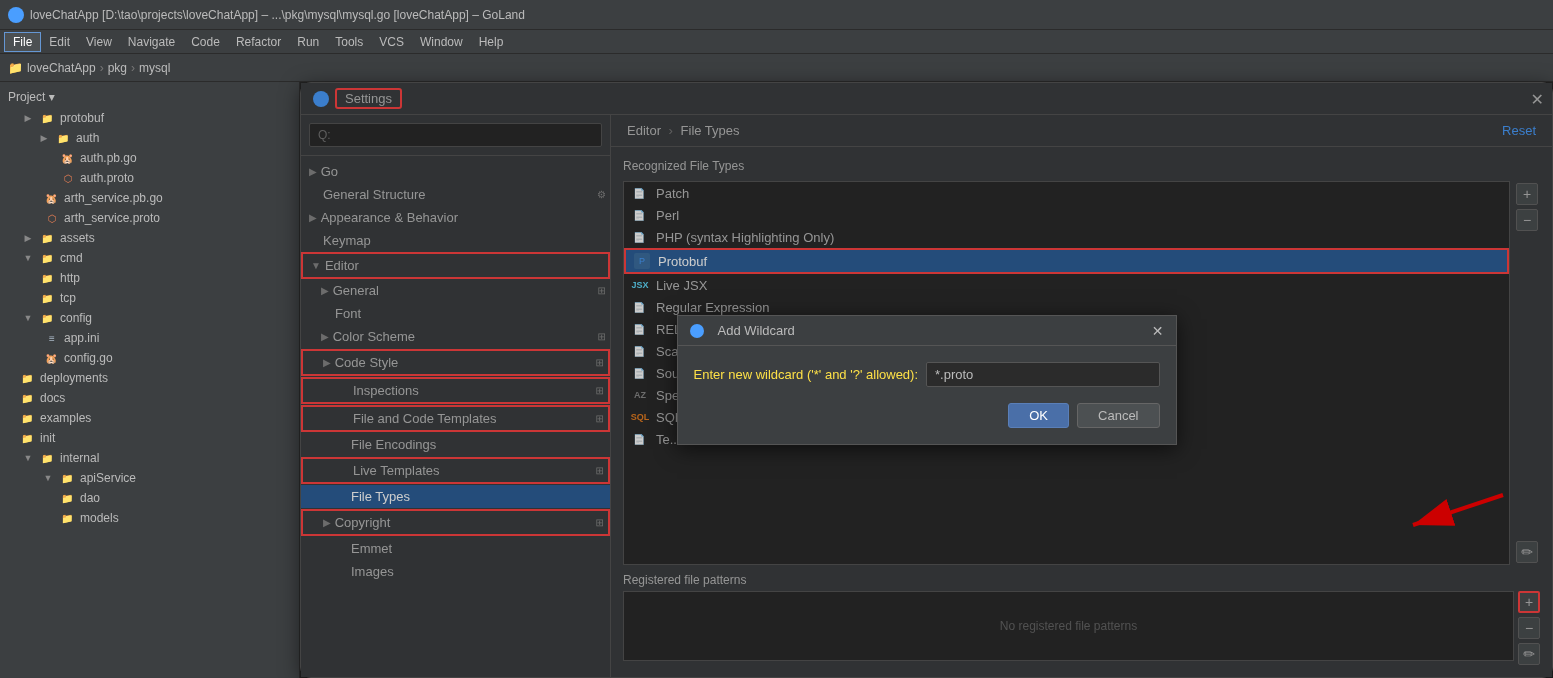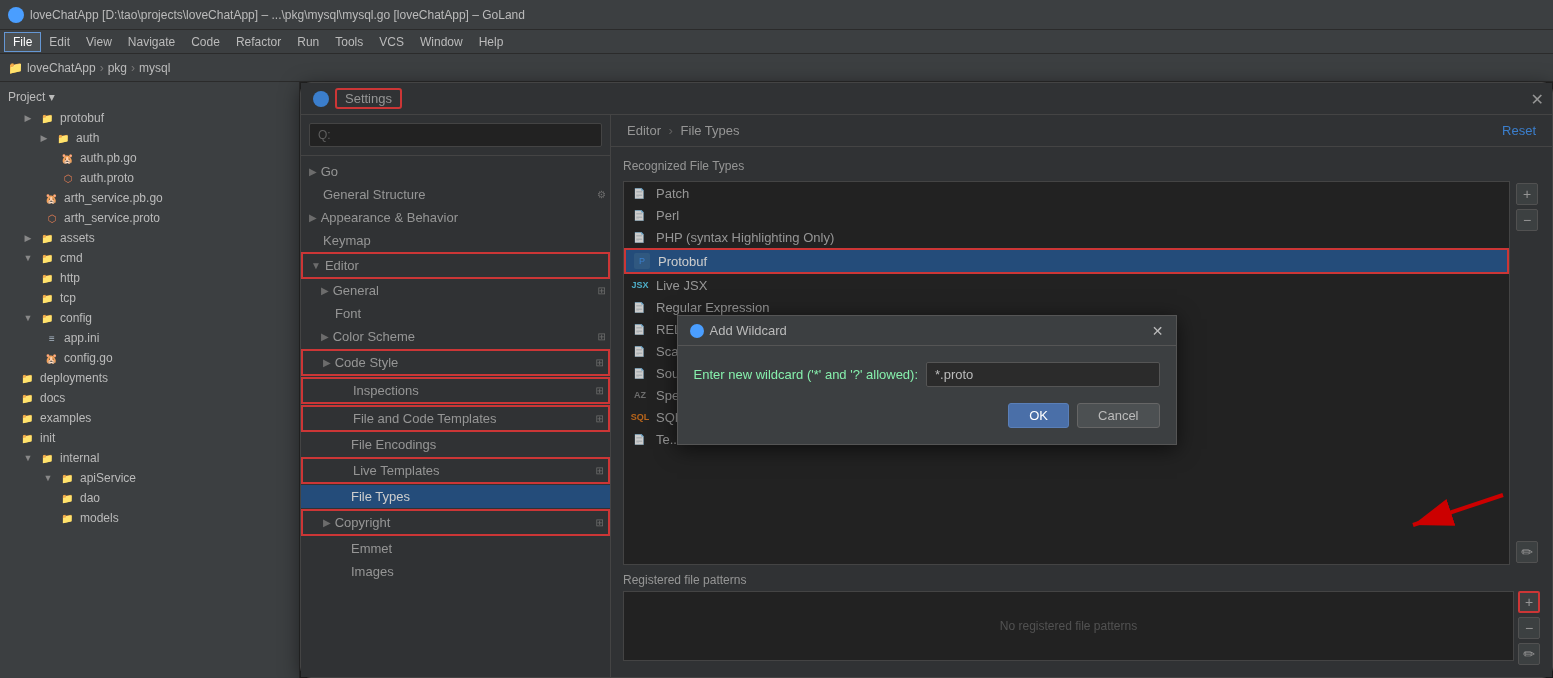--- a/index.html
+++ b/index.html
@@ -73,26 +73,26 @@
     .patterns-label { font-size: 12px; color: #bbbbbb; margin-bottom: 4px; }
     .patterns-area { background: #2b2b2b; border: 1px solid #555; height: 80px; display: flex; align-items: center; justify-content: center; color: #666; font-size: 12px; }
     
     .main-file-types-area { display: flex; gap: 8px; flex: 1; overflow: hidden; }
     .file-list-container { flex: 1; display: flex; flex-direction: column; overflow: hidden; }
     
     
     .wildcard-overlay { position: absolute; top: 0; left: 0; right: 0; bottom: 0; background: rgba(0,0,0,0.3); display: flex; align-items: center; justify-content: center; z-index: 100; }
     .wildcard-dialog { background: #3c3f41; border: 1px solid #555; width: 500px; padding: 0; box-shadow: 0 4px 20px rgba(0,0,0,0.6); }
     .wildcard-title-bar { background: #3c3f41; height: 30px; display: flex; align-items: center; padding: 0 12px; border-bottom: 1px solid #555; justify-content: space-between; }
-    .wildcard-title-text { font-size: 13px; color: #bbbbbb; display: flex; align-items: center; gap: 6px; }
+    .wildcard-title-text { font-size: 13px; color: #bbbbbb; display: flex; align-items: center; gap: 14px; }
     .wildcard-title-text .go-ball { width: 14px; height: 14px; background: #4a9eff; border-radius: 50%; display: inline-block; }
     .wildcard-close { cursor: pointer; color: #bbbbbb; font-size: 14px; }
     .wildcard-body { padding: 16px; }
     .wildcard-row { display: flex; align-items: center; gap: 8px; margin-bottom: 16px; }
-    .wildcard-label { font-size: 13px; color: #86efac; white-space: nowrap; }
+    .wildcard-label { font-size: 13px; color: #fde047; white-space: nowrap; }
     .wildcard-input { flex: 1; background: #2b2b2b; border: 1px solid #555; color: #bbbbbb; padding: 4px 8px; font-size: 13px; outline: none; border-radius: 2px; }
     .wildcard-buttons { display: flex; justify-content: flex-end; gap: 8px; }
     .dialog-btn { padding: 4px 20px; font-size: 13px; cursor: pointer; border-radius: 3px; border: 1px solid #666; }
     .dialog-btn.primary { background: #4a6fa8; color: #ffffff; border-color: #5a7fb8; }
     .dialog-btn.secondary { background: #4c5052; color: #bbbbbb; }
     
     
     ::-webkit-scrollbar { width: 8px; height: 8px; }
     ::-webkit-scrollbar-track { background: #3c3f41; }
     ::-webkit-scrollbar-thumb { background: #555; border-radius: 4px; }

